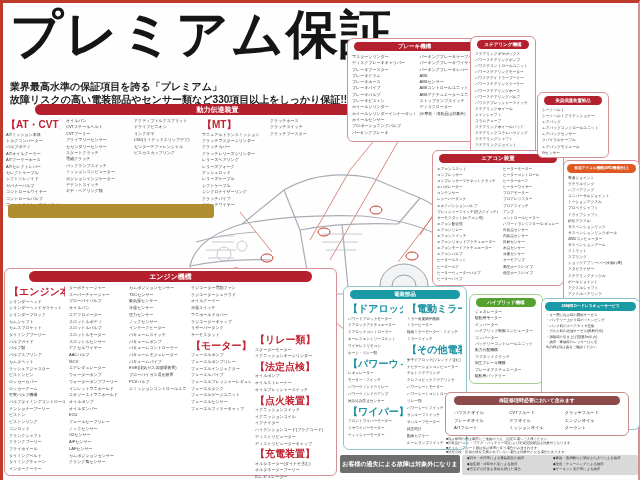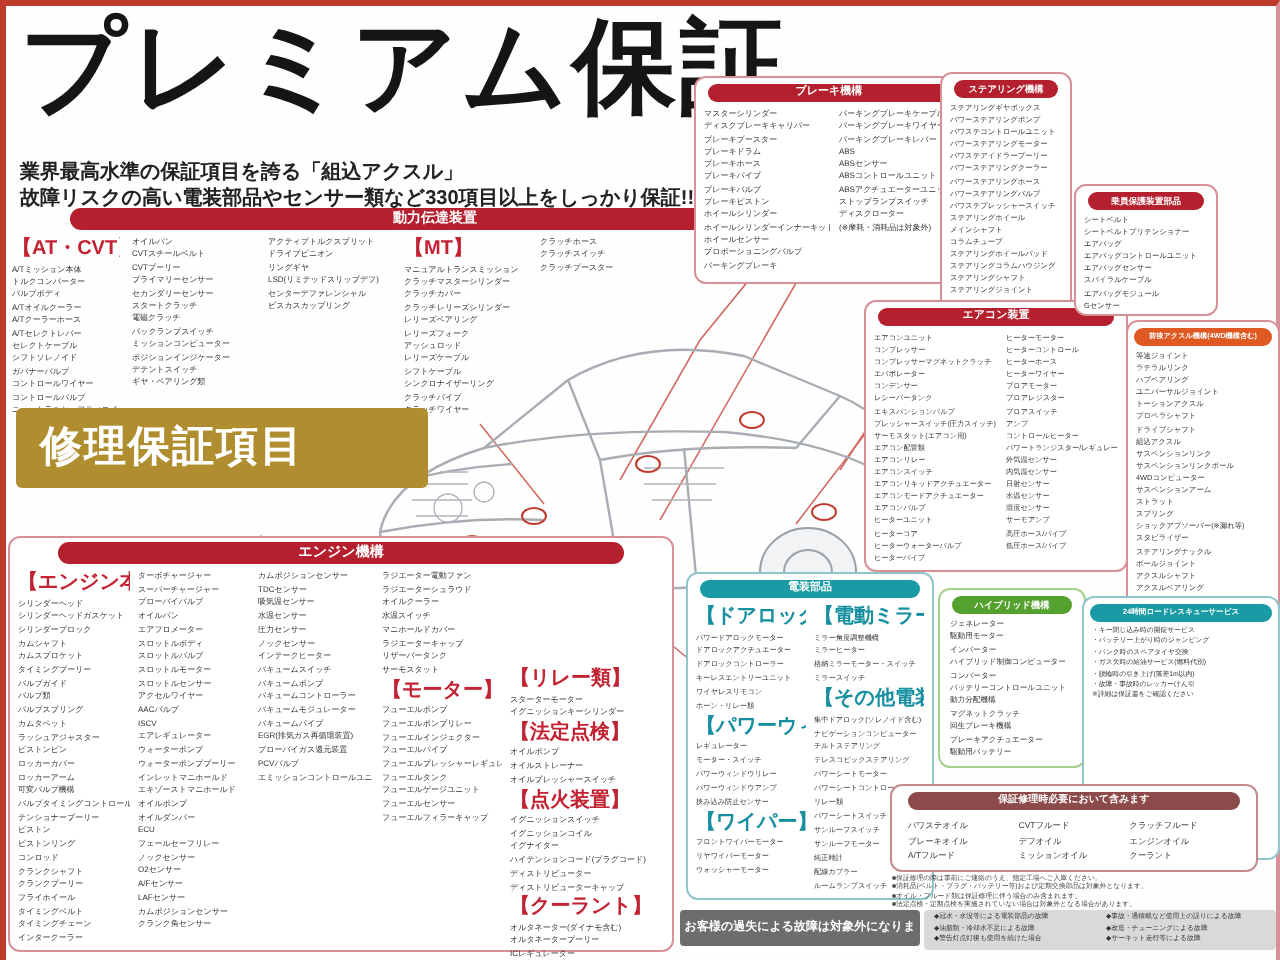--- a/index.html
+++ b/index.html
@@ -79,21 +79,21 @@
     <ellipse cx="152" cy="94" rx="6" ry="4"></ellipse>
     <ellipse cx="204" cy="72" rx="6" ry="4"></ellipse>
     <ellipse cx="240" cy="118" rx="6" ry="4"></ellipse>
     <ellipse cx="64" cy="134" rx="6" ry="4"></ellipse>
   </g>
 </svg>
 
 <div class="frame"></div>
 
 <div class="abs title" style="left:10px;top:8px;z-index:2;">プレミアム保証</div>
-<div class="abs sub" style="left:10px;top:80px;z-index:2;">業界最高水準の保証項目を誇る「組込アクスル」</div>
+<div class="abs sub" style="left:10px;top:80px;z-index:2;">業界最高水準の保証項目を誇る「プレミアム」</div>
 <div class="abs sub" style="left:10px;top:93px;z-index:2;text-align:right;">故障リスクの高い電装部品やセンサー類など330項目以上をしっかり保証!!</div>
 
 <div class="abs band" style="left:35px;top:104px;width:365px;z-index:2;">動力伝達装置</div>
 <div class="abs" style="left:6px;top:118px;z-index:2;display:flex;gap:6px;">
   <div class="list" style="width:54px;">
       <div class="li sub">【AT・CVT】</div>
       <div class="li">A/Tミッション本体</div>
       <div class="li">トルクコンバーター</div>
       <div class="li">バルブボディ</div>
       <div class="li">A/Tオイルクーラー</div>
@@ -144,21 +144,20 @@
       <div class="li">クラッチワイヤー</div>
     </div>
   <div class="list" style="width:50px;">
       <div class="li">クラッチホース</div>
       <div class="li">クラッチスイッチ</div>
       <div class="li">クラッチブースター</div>
     </div>
 </div>
 
 <div class="abs gold" style="left:8px;top:204px;width:182px;z-index:3;">
-  <div>修理保証項目</div>
 </div>
 
 <div class="abs box" style="left:4px;top:268px;width:331px;height:206px;z-index:2;">
   <div class="band" style="margin:2px 24px 2px 24px;">エンジン機構</div>
   <div class="cols">
     <div class="list" style="width:56px;line-height:6.7px;">
         <div class="li sub">【エンジン本体機構】</div>
         <div class="li">シリンダーヘッド</div>
         <div class="li">シリンダーヘッドガスケット</div>
         <div class="li">シリンダーブロック</div>
@@ -261,21 +260,21 @@
         <div class="li">オイルポンプ</div>
         <div class="li">オイルストレーナー</div>
         <div class="li">オイルプレッシャースイッチ</div>
         <div class="li sub">【点火装置】</div>
         <div class="li">イグニッションスイッチ</div>
         <div class="li">イグニッションコイル</div>
         <div class="li">イグナイター</div>
         <div class="li">ハイテンションコード(プラグコード)</div>
         <div class="li">ディストリビューター</div>
         <div class="li">ディストリビューターキャップ</div>
-        <div class="li sub">【クーラント】</div>
+        <div class="li sub">【充電装置】</div>
         <div class="li">オルタネーター(ダイナモ含む)</div>
         <div class="li">オルタネータープーリー</div>
         <div class="li">ICレギュレーター</div>
       </div>
   </div>
 </div>
 
 <div class="abs box" style="left:347px;top:38px;width:133px;height:102px;z-index:2;">
   <div class="pill">ブレーキ機構</div>
   <div class="cols">

